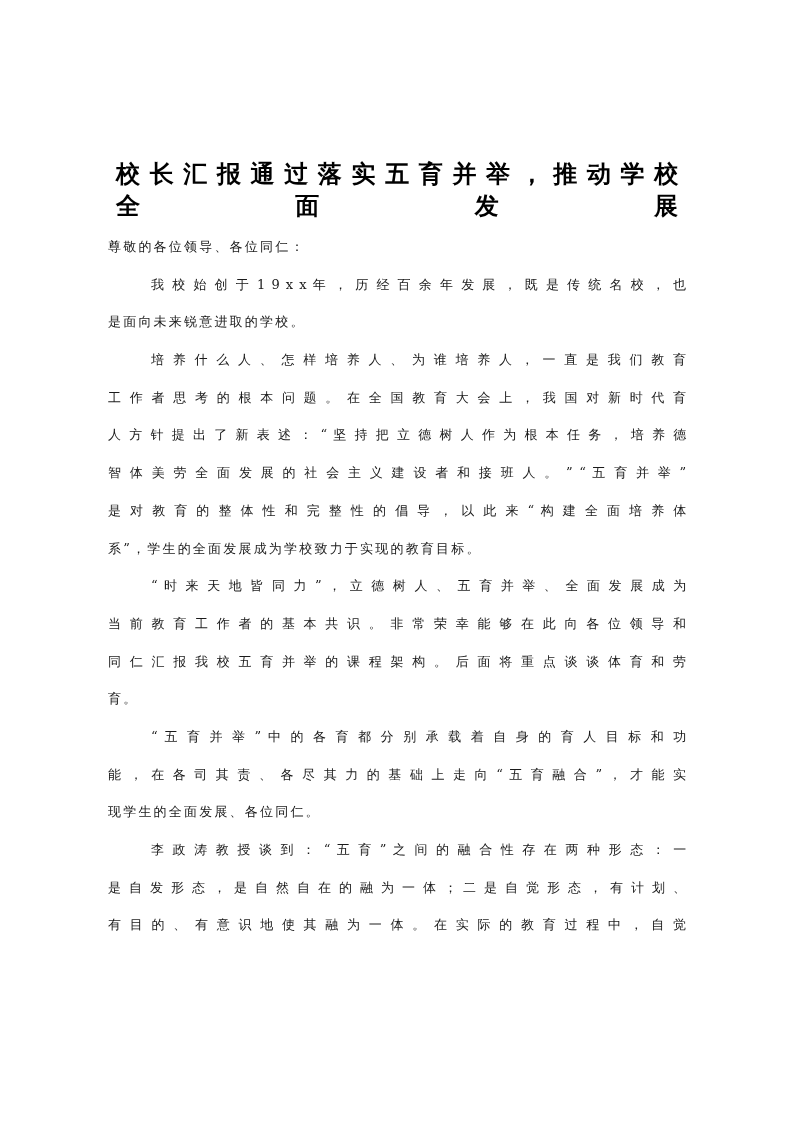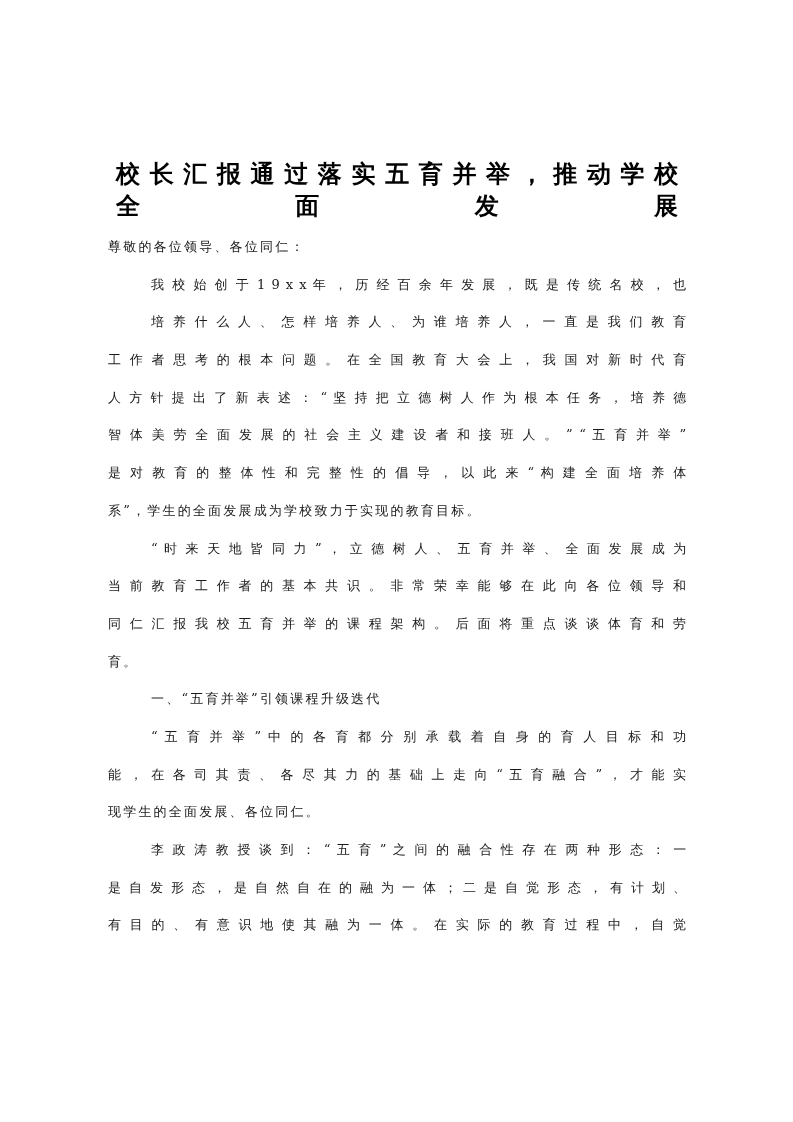--- a/index.html
+++ b/index.html
@@ -71,31 +71,31 @@
   </style>
 </head>
 <body>
 
 <div class="page">
   <div class="title" style="white-space: normal; word-spacing: 0px;"><span>校</span> <span>长</span> <span>汇</span> <span>报</span> <span>通</span> <span>过</span> <span>落</span> <span>实</span> <span>五</span> <span>育</span> <span>并</span> <span>举</span> <span>，</span> <span>推</span> <span>动</span> <span>学</span> <span>校</span> <span>全</span> <span>面</span> <span>发</span> <span>展</span></div>
 
   <div class="body">
     <div class="line noindent">尊敬的各位领导、各位同仁：</div>
     <div class="line full indent" style="white-space: normal; word-spacing: 0px;"><span>我</span> <span>校</span> <span>始</span> <span>创</span> <span>于</span> <span> </span> <span>1</span> <span>9</span> <span>x</span> <span>x</span> <span> </span> <span>年</span> <span>，</span> <span>历</span> <span>经</span> <span>百</span> <span>余</span> <span>年</span> <span>发</span> <span>展</span> <span>，</span> <span>既</span> <span>是</span> <span>传</span> <span>统</span> <span>名</span> <span>校</span> <span>，</span> <span>也</span></div>
+    <div class="line noindent">是面向未来锐意进取的学校。</div>
     <div class="line full indent" style="white-space: normal; word-spacing: 0px;"><span>培</span> <span>养</span> <span>什</span> <span>么</span> <span>人</span> <span>、</span> <span>怎</span> <span>样</span> <span>培</span> <span>养</span> <span>人</span> <span>、</span> <span>为</span> <span>谁</span> <span>培</span> <span>养</span> <span>人</span> <span>，</span> <span>一</span> <span>直</span> <span>是</span> <span>我</span> <span>们</span> <span>教</span> <span>育</span></div>
     <div class="line full noindent" style="white-space: normal; word-spacing: 0px;"><span>工</span> <span>作</span> <span>者</span> <span>思</span> <span>考</span> <span>的</span> <span>根</span> <span>本</span> <span>问</span> <span>题</span> <span>。</span> <span>在</span> <span>全</span> <span>国</span> <span>教</span> <span>育</span> <span>大</span> <span>会</span> <span>上</span> <span>，</span> <span>我</span> <span>国</span> <span>对</span> <span>新</span> <span>时</span> <span>代</span> <span>育</span></div>
     <div class="line full noindent" style="white-space: normal; word-spacing: 0px;"><span>人</span> <span>方</span> <span>针</span> <span>提</span> <span>出</span> <span>了</span> <span>新</span> <span>表</span> <span>述</span> <span>：</span> <span>“</span> <span>坚</span> <span>持</span> <span>把</span> <span>立</span> <span>德</span> <span>树</span> <span>人</span> <span>作</span> <span>为</span> <span>根</span> <span>本</span> <span>任</span> <span>务</span> <span>，</span> <span>培</span> <span>养</span> <span>德</span></div>
     <div class="line full noindent" style="white-space: normal; word-spacing: 0px;"><span>智</span> <span>体</span> <span>美</span> <span>劳</span> <span>全</span> <span>面</span> <span>发</span> <span>展</span> <span>的</span> <span>社</span> <span>会</span> <span>主</span> <span>义</span> <span>建</span> <span>设</span> <span>者</span> <span>和</span> <span>接</span> <span>班</span> <span>人</span> <span>。</span> <span>”</span> <span>“</span> <span>五</span> <span>育</span> <span>并</span> <span>举</span> <span>”</span></div>
     <div class="line full noindent" style="white-space: normal; word-spacing: 0px;"><span>是</span> <span>对</span> <span>教</span> <span>育</span> <span>的</span> <span>整</span> <span>体</span> <span>性</span> <span>和</span> <span>完</span> <span>整</span> <span>性</span> <span>的</span> <span>倡</span> <span>导</span> <span>，</span> <span>以</span> <span>此</span> <span>来</span> <span>“</span> <span>构</span> <span>建</span> <span>全</span> <span>面</span> <span>培</span> <span>养</span> <span>体</span></div>
     <div class="line noindent">系”，学生的全面发展成为学校致力于实现的教育目标。</div>
     <div class="line full indent" style="white-space: normal; word-spacing: 0px;"><span>“</span> <span>时</span> <span>来</span> <span>天</span> <span>地</span> <span>皆</span> <span>同</span> <span>力</span> <span>”</span> <span>，</span> <span>立</span> <span>德</span> <span>树</span> <span>人</span> <span>、</span> <span>五</span> <span>育</span> <span>并</span> <span>举</span> <span>、</span> <span>全</span> <span>面</span> <span>发</span> <span>展</span> <span>成</span> <span>为</span></div>
     <div class="line full noindent" style="white-space: normal; word-spacing: 0px;"><span>当</span> <span>前</span> <span>教</span> <span>育</span> <span>工</span> <span>作</span> <span>者</span> <span>的</span> <span>基</span> <span>本</span> <span>共</span> <span>识</span> <span>。</span> <span>非</span> <span>常</span> <span>荣</span> <span>幸</span> <span>能</span> <span>够</span> <span>在</span> <span>此</span> <span>向</span> <span>各</span> <span>位</span> <span>领</span> <span>导</span> <span>和</span></div>
     <div class="line full noindent" style="white-space: normal; word-spacing: 0px;"><span>同</span> <span>仁</span> <span>汇</span> <span>报</span> <span>我</span> <span>校</span> <span>五</span> <span>育</span> <span>并</span> <span>举</span> <span>的</span> <span>课</span> <span>程</span> <span>架</span> <span>构</span> <span>。</span> <span>后</span> <span>面</span> <span>将</span> <span>重</span> <span>点</span> <span>谈</span> <span>谈</span> <span>体</span> <span>育</span> <span>和</span> <span>劳</span></div>
     <div class="line noindent">育。</div>
-    <div class="line indent heading">一、“五育并举”引领课程升级迭代</div>
     <div class="line full indent" style="white-space: normal; word-spacing: 0px;"><span>“</span> <span>五</span> <span>育</span> <span>并</span> <span>举</span> <span>”</span> <span>中</span> <span>的</span> <span>各</span> <span>育</span> <span>都</span> <span>分</span> <span>别</span> <span>承</span> <span>载</span> <span>着</span> <span>自</span> <span>身</span> <span>的</span> <span>育</span> <span>人</span> <span>目</span> <span>标</span> <span>和</span> <span>功</span></div>
     <div class="line full noindent" style="white-space: normal; word-spacing: 0px;"><span>能</span> <span>，</span> <span>在</span> <span>各</span> <span>司</span> <span>其</span> <span>责</span> <span>、</span> <span>各</span> <span>尽</span> <span>其</span> <span>力</span> <span>的</span> <span>基</span> <span>础</span> <span>上</span> <span>走</span> <span>向</span> <span>“</span> <span>五</span> <span>育</span> <span>融</span> <span>合</span> <span>”</span> <span>，</span> <span>才</span> <span>能</span> <span>实</span></div>
     <div class="line noindent">现学生的全面发展、各位同仁。</div>
     <div class="line full indent" style="white-space: normal; word-spacing: 0px;"><span>李</span> <span>政</span> <span>涛</span> <span>教</span> <span>授</span> <span>谈</span> <span>到</span> <span>：</span> <span>“</span> <span>五</span> <span>育</span> <span>”</span> <span>之</span> <span>间</span> <span>的</span> <span>融</span> <span>合</span> <span>性</span> <span>存</span> <span>在</span> <span>两</span> <span>种</span> <span>形</span> <span>态</span> <span>：</span> <span>一</span></div>
     <div class="line full noindent" style="white-space: normal; word-spacing: 0px;"><span>是</span> <span>自</span> <span>发</span> <span>形</span> <span>态</span> <span>，</span> <span>是</span> <span>自</span> <span>然</span> <span>自</span> <span>在</span> <span>的</span> <span>融</span> <span>为</span> <span>一</span> <span>体</span> <span>；</span> <span>二</span> <span>是</span> <span>自</span> <span>觉</span> <span>形</span> <span>态</span> <span>，</span> <span>有</span> <span>计</span> <span>划</span> <span>、</span></div>
     <div class="line full noindent" style="white-space: normal; word-spacing: 0px;"><span>有</span> <span>目</span> <span>的</span> <span>、</span> <span>有</span> <span>意</span> <span>识</span> <span>地</span> <span>使</span> <span>其</span> <span>融</span> <span>为</span> <span>一</span> <span>体</span> <span>。</span> <span>在</span> <span>实</span> <span>际</span> <span>的</span> <span>教</span> <span>育</span> <span>过</span> <span>程</span> <span>中</span> <span>，</span> <span>自</span> <span>觉</span></div>
   </div>
 </div>
 
 </body></html>

